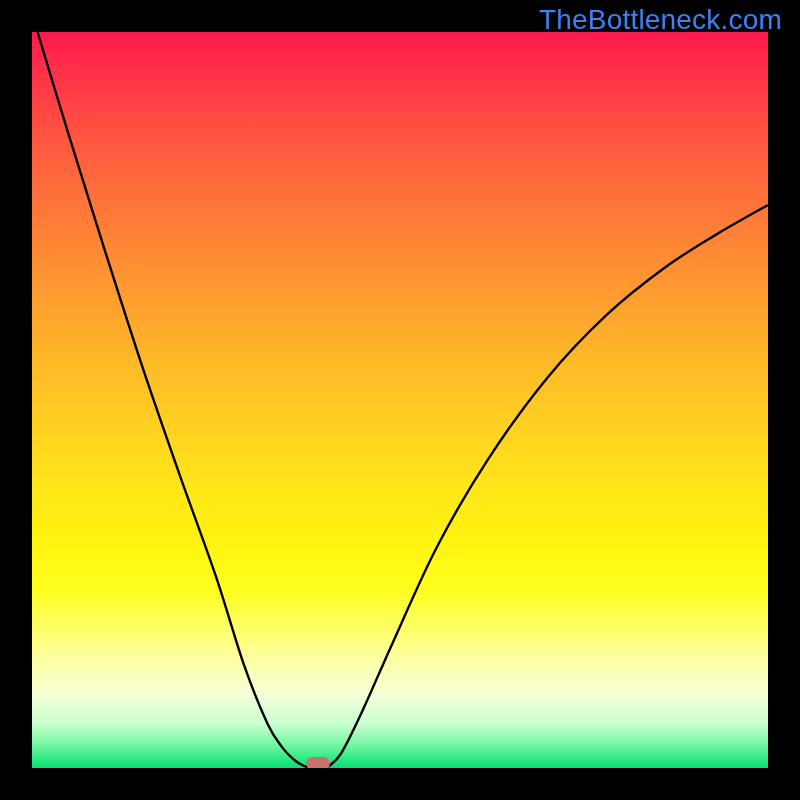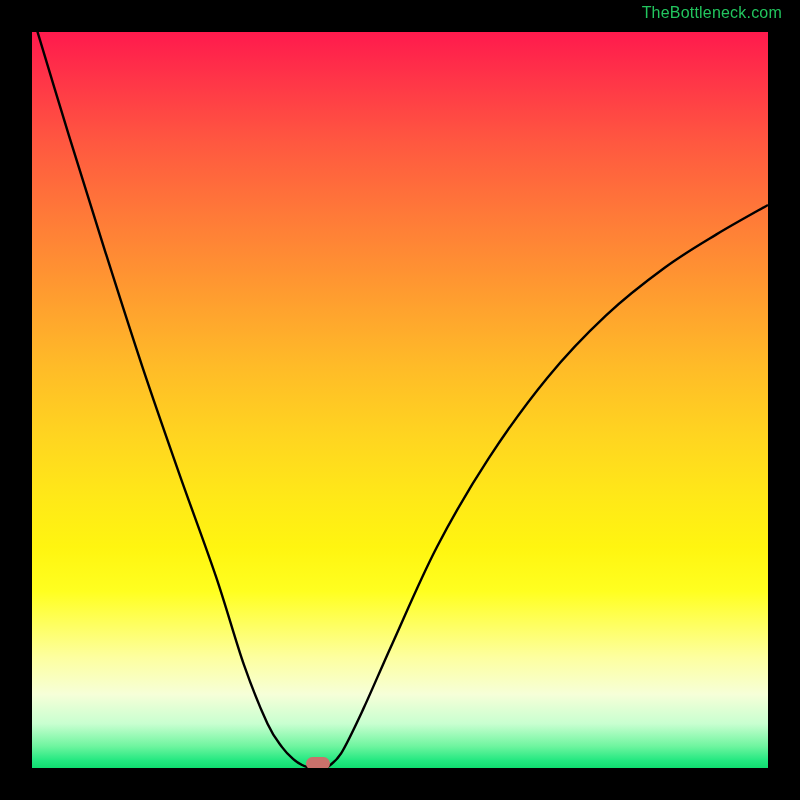--- a/index.html
+++ b/index.html
@@ -52,22 +52,22 @@
   }
   .marker {
     position: absolute;
     border-radius: 7px;
     background: #c9716b;
   }
   .watermark {
     position: absolute;
     top: 4px;
     right: 18px;
-    color: #22c55e;
-    font-size: 16px;
+    color: #3b82f6;
+    font-size: 28px;
     font-weight: 500;
     letter-spacing: 0.2px;
     user-select: none;
   }
   svg.curve {
     position: absolute;
     left: 0; top: 0;
     width: 100%; height: 100%;
   }
 </style>

